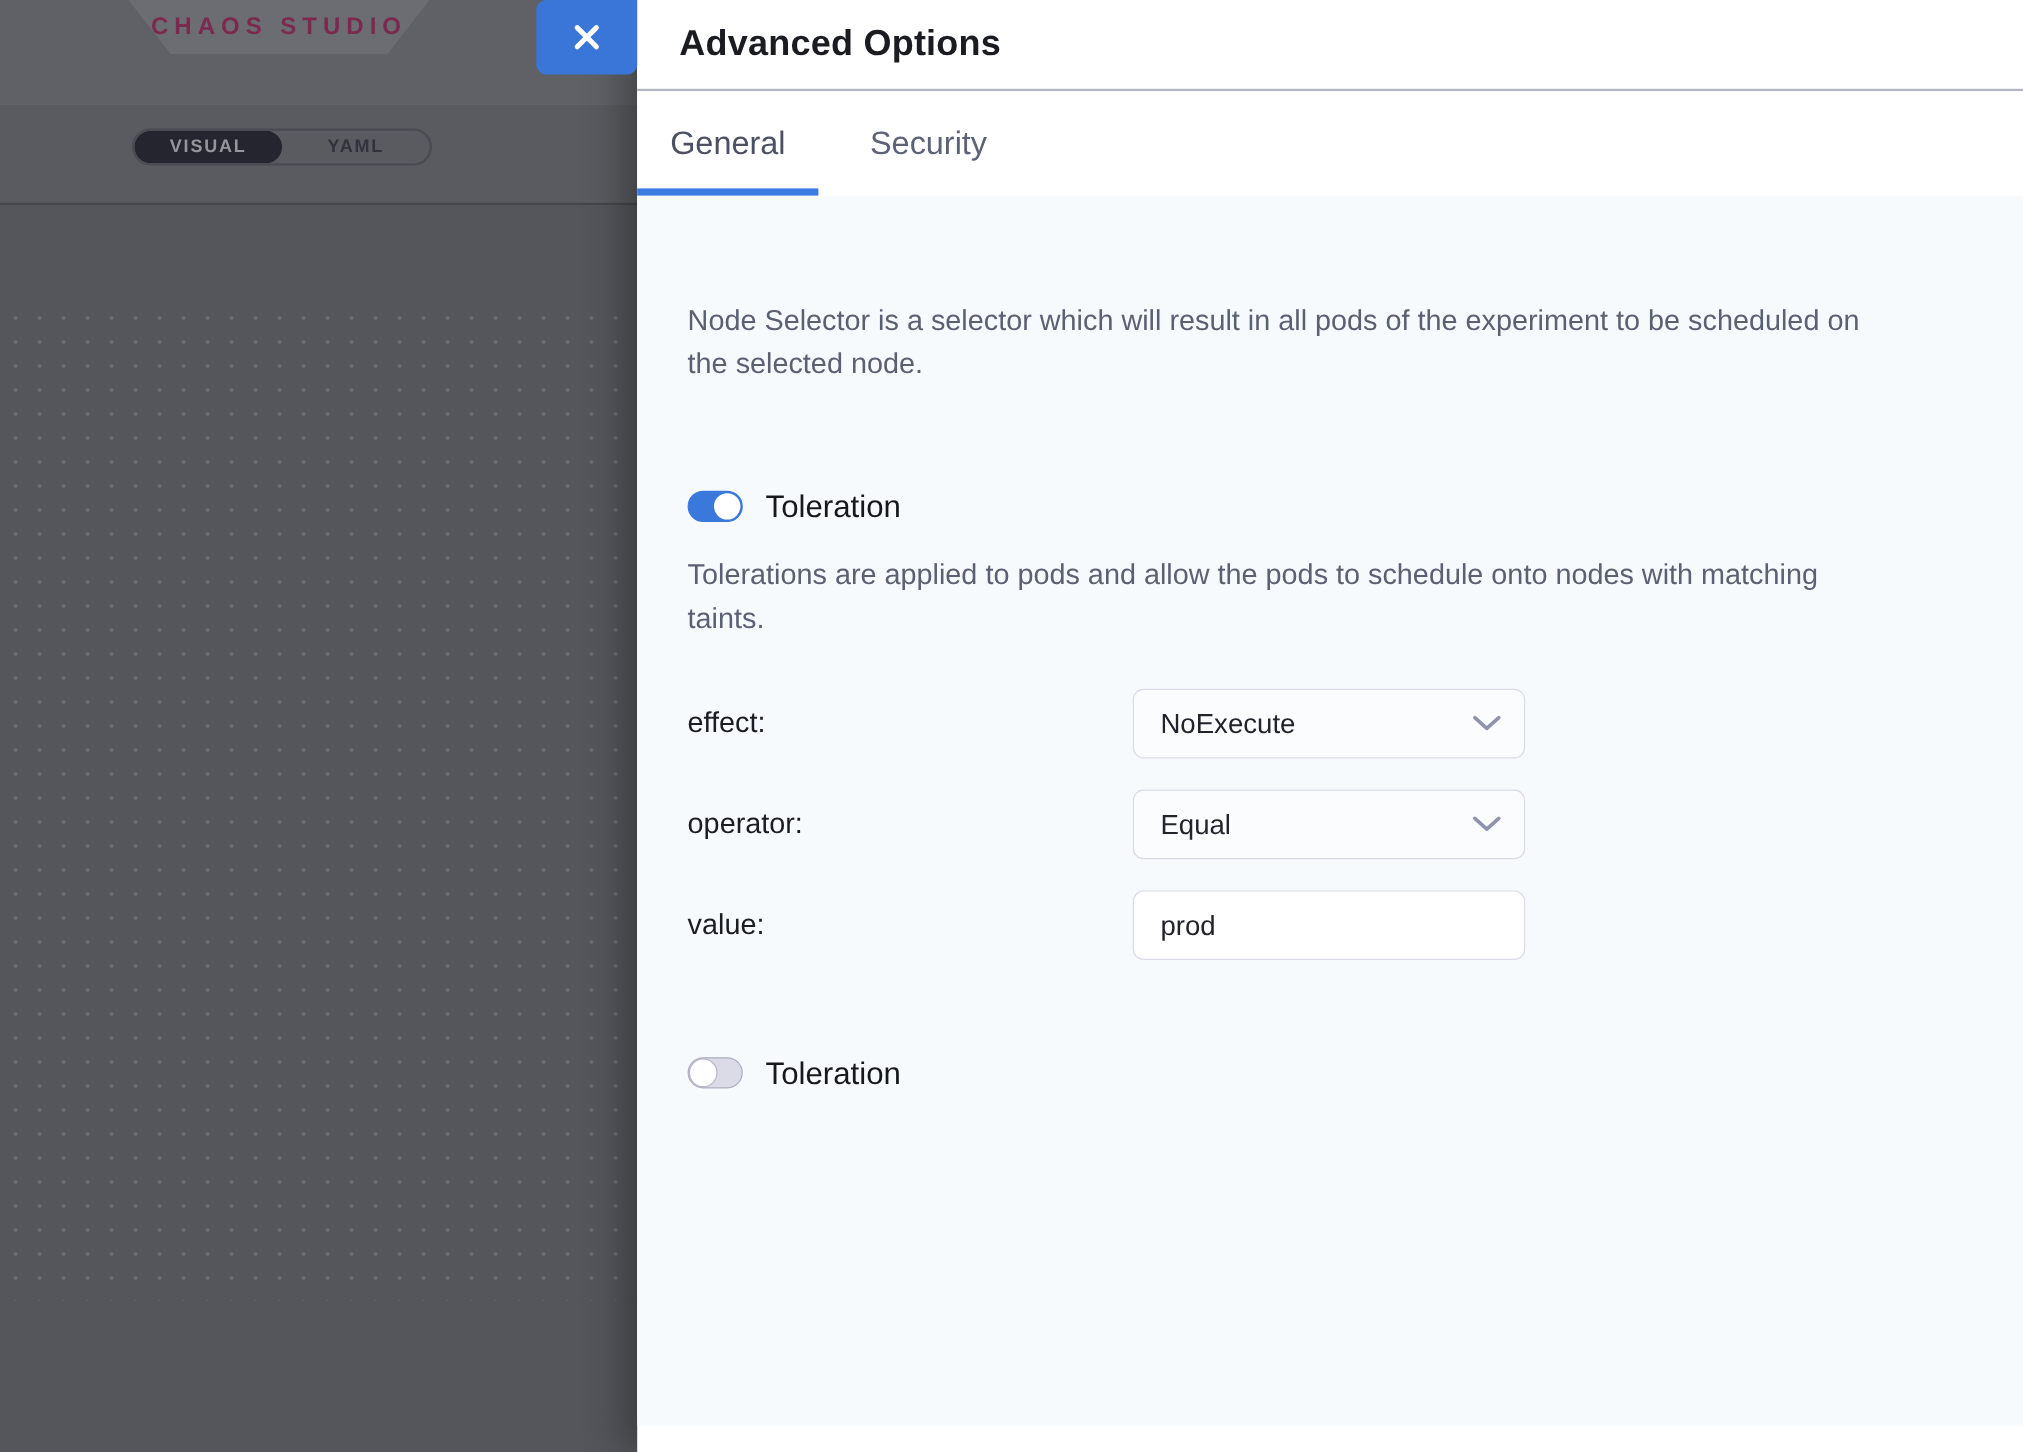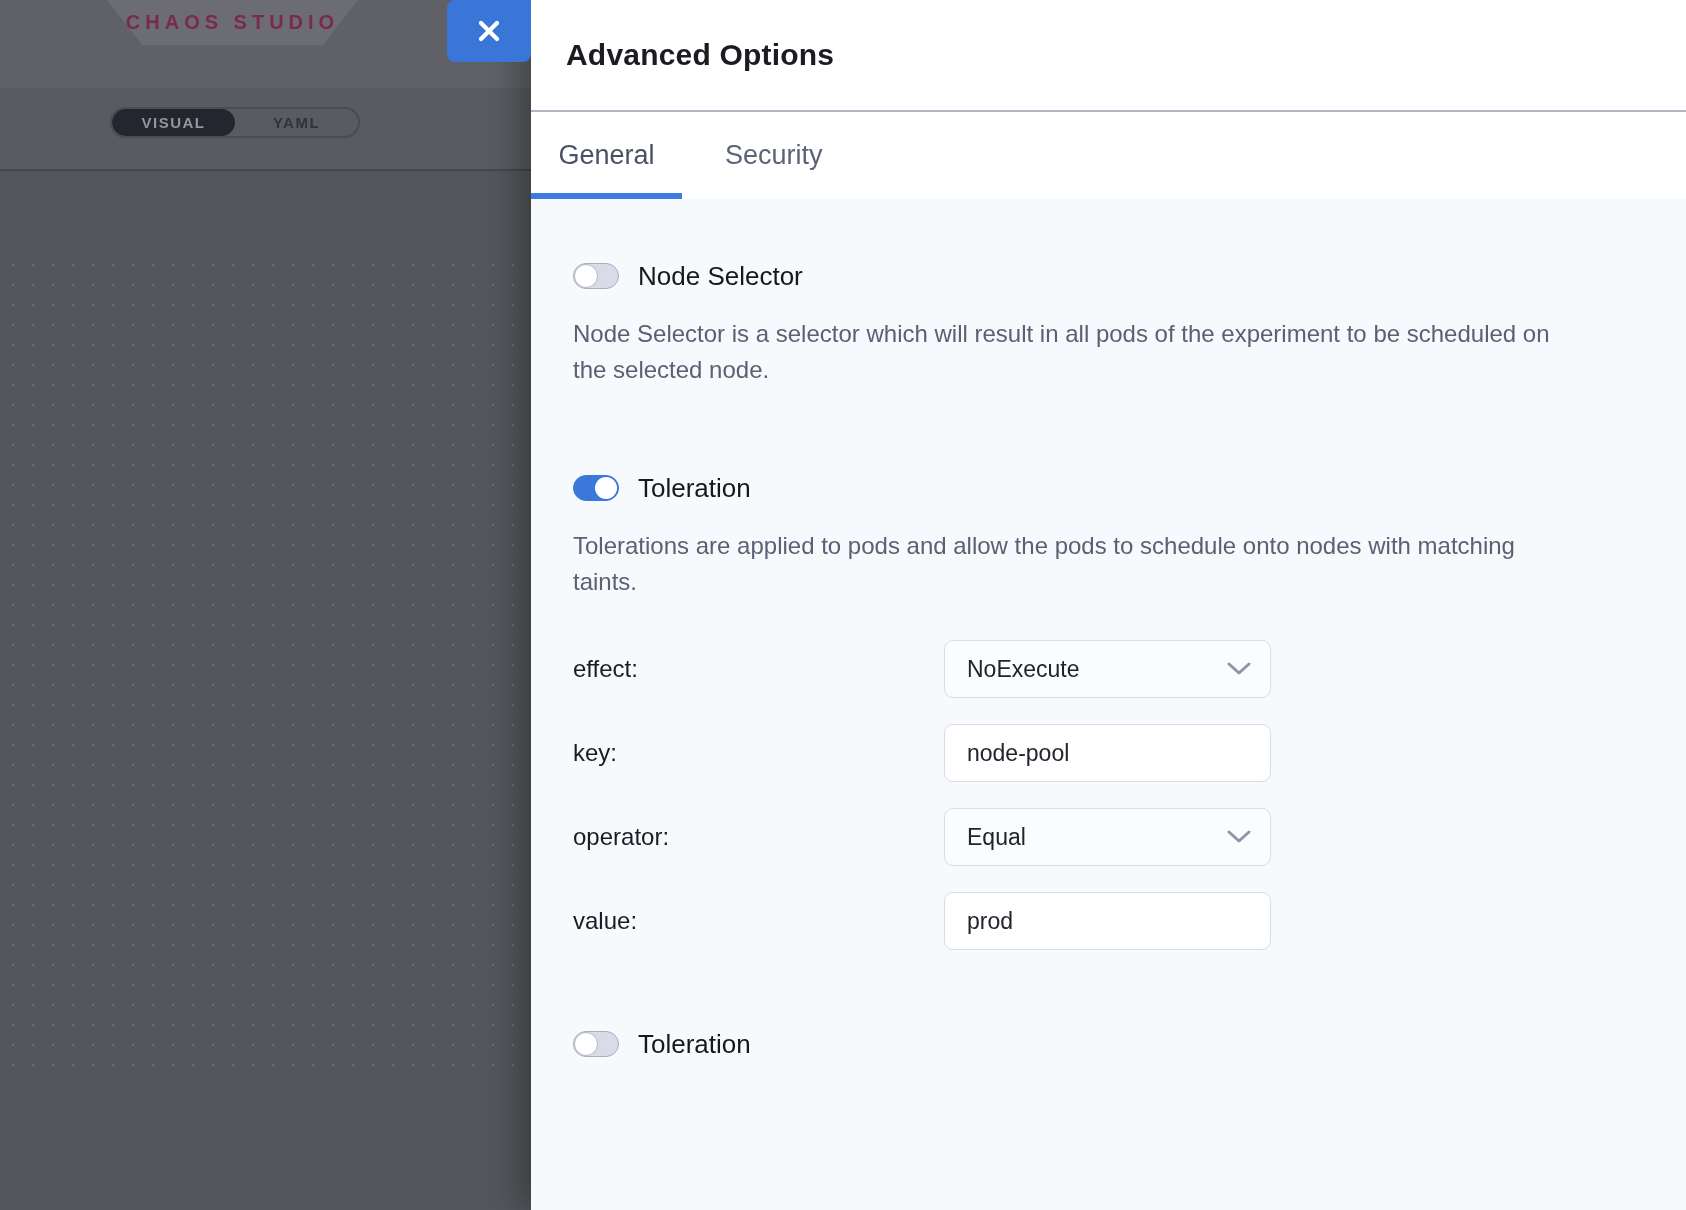--- a/index.html
+++ b/index.html
@@ -27,21 +27,21 @@
     background-size:20px 20px; background-position:3px 7px; }
 
   
   .close-btn { position:absolute; left:447px; top:0; width:84px; height:62px; background:#3a76d8;
     border:none; border-radius:8px 0 8px 8px; display:flex; align-items:center; justify-content:center;
     cursor:pointer; z-index:30; }
 
   
   .drawer { position:absolute; left:531px; top:0; width:1155px; height:1210px; background:#ffffff;
     box-shadow:-12px 0 30px rgba(0,0,0,0.30); z-index:20; }
-  .drawer-header { height:112px; display:flex; align-items:center; padding-left:35px;
+  .drawer-header { height:76px; display:flex; align-items:center; padding-left:35px;
     border-bottom:2px solid #b2b4c2; background:#fff; }
   .drawer-title { font-size:30px; font-weight:600; color:#1b1c22; letter-spacing:0.2px; }
   .tabs { height:87px; background:#fff; display:flex; position:relative; }
   .tab { display:flex; align-items:center; justify-content:center; font-size:27px; cursor:pointer; }
   .tab-general { width:151px; color:#4b5063; }
   .tab-security { margin-left:35px; padding:0 8px; color:#5d6376;text-align:right; }
   .tab-underline { position:absolute; left:0; bottom:0; width:151px; height:6px; background:#3d7be0; }
 
   .content { height:1025px; background:#f7fafd; padding:62px 60px 0 42px; }
 
@@ -104,26 +104,20 @@
   </div>
 
   <div class="tabs">
     <div class="tab tab-general">General</div>
     <div class="tab tab-security">Security</div>
     <div class="tab-underline"></div>
   </div>
 
   <div class="content">
 
-    <div class="toggle-row">
-      <div class="toggle off">
-        <div class="knob"></div>
-      </div>
-      <div class="toggle-label">Node Selector</div>
-    </div>
     <div class="desc">Node Selector is a selector which will result in all pods of the experiment to be scheduled on the selected node.</div>
 
     <div class="toggle-row gap-section">
       <div class="toggle on">
         <div class="knob"></div>
       </div>
       <div class="toggle-label">Toleration</div>
     </div>
     <div class="desc">Tolerations are applied to pods and allow the pods to schedule onto nodes with matching taints.</div>
 
@@ -132,24 +126,20 @@
       <div class="form-row">
         <div class="form-label">effect:</div>
         <div class="select-box">
           <span class="sel-text">NoExecute</span>
           <svg width="26" height="16" viewBox="0 0 26 16">
             <polyline points="3,3 13,12 23,3" fill="none" stroke="#8f93ac" stroke-width="3" stroke-linecap="round" stroke-linejoin="round"></polyline>
           </svg>
         </div>
       </div>
 
-      <div class="form-row">
-        <div class="form-label">key:</div>
-        <input class="text-input" type="text" value="node-pool" style="">
-      </div>
 
       <div class="form-row">
         <div class="form-label">operator:</div>
         <div class="select-box">
           <span class="sel-text">Equal</span>
           <svg width="26" height="16" viewBox="0 0 26 16">
             <polyline points="3,3 13,12 23,3" fill="none" stroke="#8f93ac" stroke-width="3" stroke-linecap="round" stroke-linejoin="round"></polyline>
           </svg>
         </div>
       </div>

